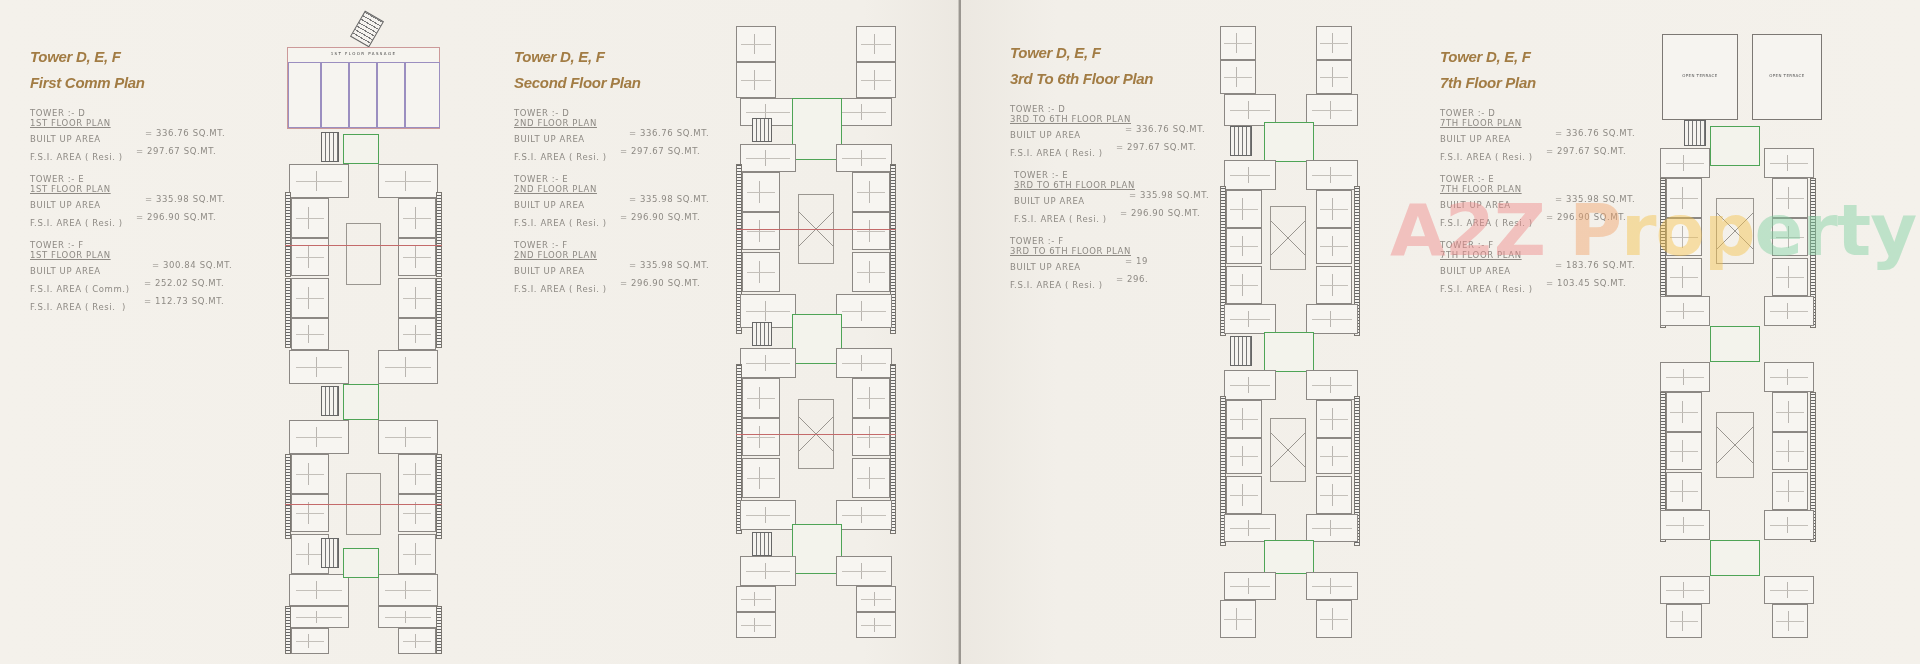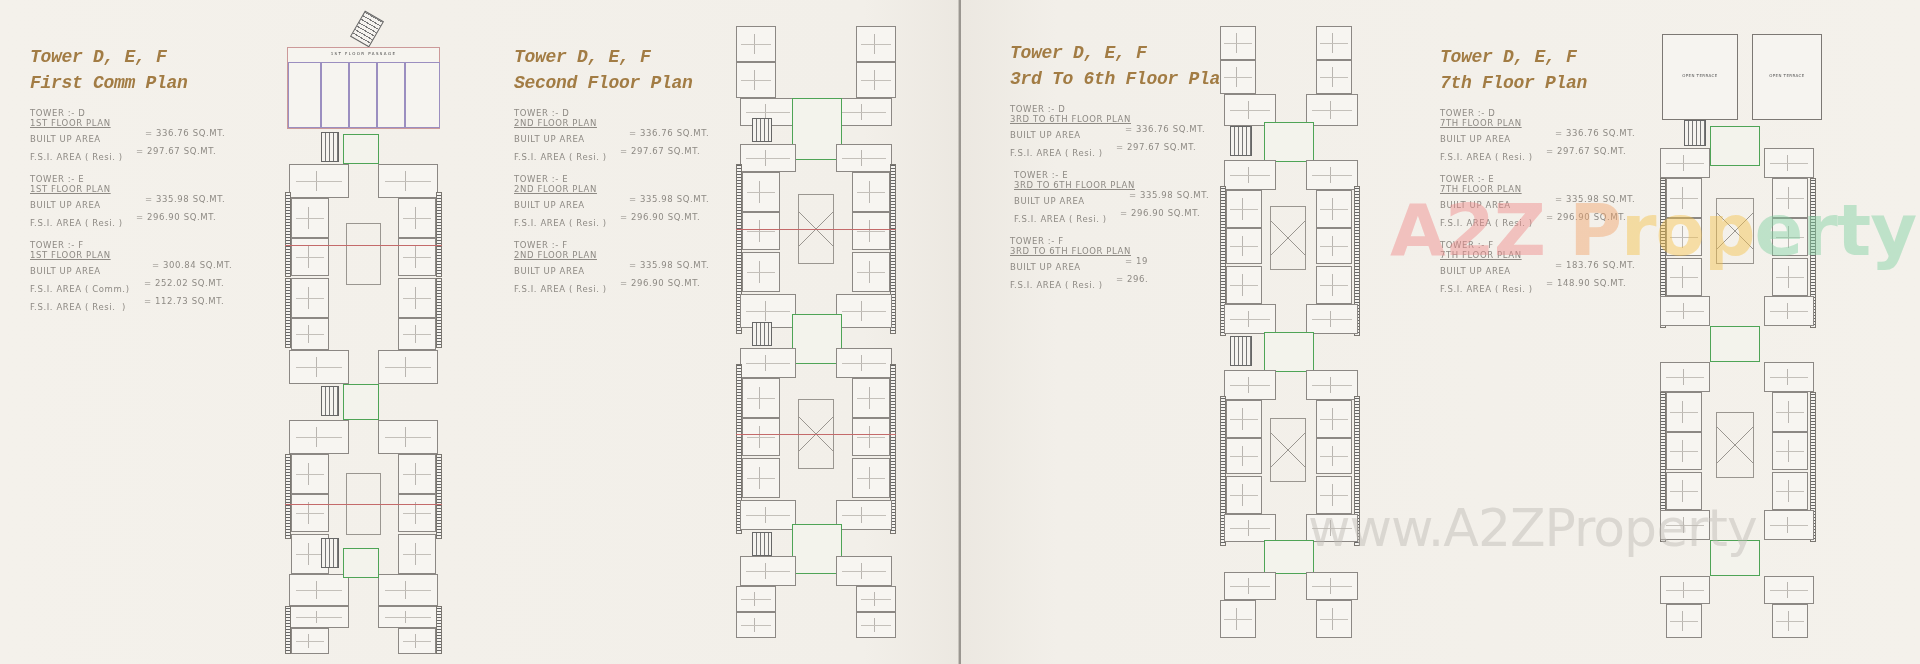--- a/index.html
+++ b/index.html
@@ -10,23 +10,23 @@
     position: relative;
   }
   .spread { position: absolute; inset: 0; background: #f3f0ea; }
   .page { position: absolute; top: 0; height: 664px; width: 959px; }
   .page.left { left: 0; background: linear-gradient(90deg,#f4f1eb 0%,#f2efe9 90%,#ece8e1 100%); }
   .page.right { left: 961px; background: linear-gradient(90deg,#ece8e1 0%,#f2efe9 10%,#f4f1eb 100%); }
   .gutter { position: absolute; left: 958px; top: 0; width: 3px; height: 664px; background: #9a9690; border-left:1px solid #c8c4bd; }
 
   .title-block { position: absolute; }
   .title {
-    font-family: Liberation Mono, monospace;
+    font-family: Liberation Sans, sans-serif;
     font-style: italic; font-weight: bold;
-    color: #a27c44; font-size: 18px; line-height: 26px; letter-spacing: -0.3px;
+    color: #a27c44; font-size: 15px; line-height: 26px; letter-spacing: -0.3px;
   }
   .specs { margin-top: 12px; }
   .tower { margin-bottom: 10px; }
   .spec-line {
     font-family: "DejaVu Sans", sans-serif;
     font-size: 8.5px; line-height: 10px; color: #8e8a84;
     white-space: pre; letter-spacing: 0.6px;
   }
   .spec-line.u { text-decoration: underline; }
   .value { position: absolute; left: 112px; }
@@ -320,21 +320,21 @@
       <div class="tower">
         <div class="spec-line">TOWER :- E</div>
         <div class="spec-line u">7TH FLOOR PLAN</div>
         <div class="row"><span class="spec-line">BUILT UP AREA</span><span class="spec-line value" style="left:115px">= 335.98 SQ.MT.</span></div>
         <div class="row"><span class="spec-line">F.S.I. AREA ( Resi. )</span><span class="spec-line value" style="left:106px">= 296.90 SQ.MT.</span></div>
       </div>
       <div class="tower">
         <div class="spec-line">TOWER :- F</div>
         <div class="spec-line u">7TH FLOOR PLAN</div>
         <div class="row"><span class="spec-line">BUILT UP AREA</span><span class="spec-line value" style="left:115px">= 183.76 SQ.MT.</span></div>
-        <div class="row"><span class="spec-line">F.S.I. AREA ( Resi. )</span><span class="spec-line value" style="left:106px">= 148.90 SQ.MT.</span></div>
+        <div class="row"><span class="spec-line">F.S.I. AREA ( Resi. )</span><span class="spec-line value" style="left:106px">= 103.45 SQ.MT.</span></div>
       </div>
     </div>
   </div>
 
   <div class="plan" style="left:1660px; top:32px; width:160px; height:608px; background:transparent; border:none;">
     <div class="terrace" style="left:2px; top:2px; width:76px; height:86px;">
       <div class="terrace-label">OPEN TERRACE</div>
     </div>
     <div class="terrace" style="left:92px; top:2px; width:70px; height:86px;">
       <div class="terrace-label">OPEN TERRACE</div>
@@ -371,14 +371,13 @@
     <div class="core" style="left:50px; top:508px; width:50px; height:36px;"></div>
     <div class="unit" style="left:0; top:544px; width:50px; height:28px;"></div>
     <div class="unit" style="left:104px; top:544px; width:50px; height:28px;"></div>
     <div class="unit" style="left:6px; top:572px; width:36px; height:34px;"></div>
     <div class="unit" style="left:112px; top:572px; width:36px; height:34px;"></div>
   </div>
 
   <div class="wm-logo">
     <span>A</span><span>2</span><span>Z</span><span> </span><span>P</span><span>r</span><span>o</span><span>p</span><span>e</span><span>rty</span>
   </div>
-  <div class="wm-url">www.A2ZProperty</div>
 </div>
 
 </body></html>

